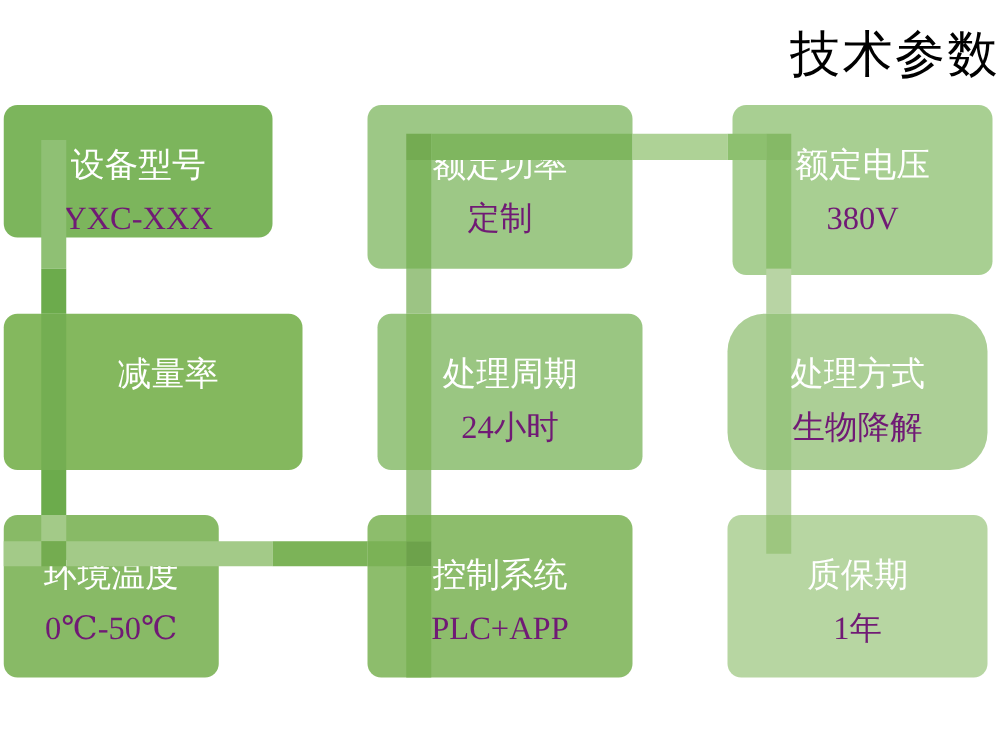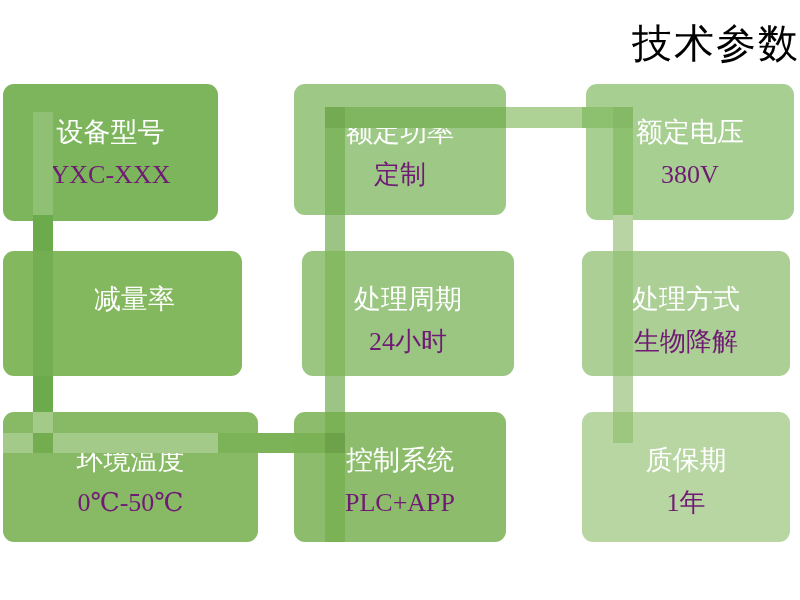--- a/index.html
+++ b/index.html
@@ -30,21 +30,21 @@
   .connector-layer{position:absolute;left:0;top:0;width:800px;height:600px;z-index:2;pointer-events:none;}
   .seg{position:absolute;}
 </style>
 </head>
 <body>
 
 <div class="slide">
 
   <div class="slide-title">技术参数</div>
 
-  <div class="card" style="left: 3px; top: 84px; width: 215px; height: 137px; background: rgb(124, 181, 92);">
+  <div class="card" style="left: 3px; top: 84px; width: 215px; height: 106px; background: rgb(124, 181, 92);">
     <div class="card-text">
       <span class="card-label">设备型号</span>
       <span class="card-value">YXC-XXX</span>
     </div>
   </div>
   <div class="card" style="left: 294px; top: 84px; width: 212px; height: 131px; background: rgb(157, 200, 134);">
     <div class="card-text">
       <span class="card-label">额定功率</span>
       <span class="card-value">定制</span>
     </div>
@@ -59,27 +59,27 @@
     <div class="card-text">
       <span class="card-label">减量率</span>
     </div>
   </div>
   <div class="card" style="left: 302px; top: 251px; width: 212px; height: 125px; background: rgb(154, 198, 130);">
     <div class="card-text">
       <span class="card-label">处理周期</span>
       <span class="card-value">24小时</span>
     </div>
   </div>
-  <div class="card" style="left: 582px; top: 251px; width: 208px; height: 125px; background: rgb(172, 207, 150);">
+  <div class="card" style="left: 582px; top: 251px; width: 208px; height: 125px; background: rgb(172, 207, 150); border-radius: 30px;">
     <div class="card-text">
       <span class="card-label">处理方式</span>
       <span class="card-value">生物降解</span>
     </div>
   </div>
-  <div class="card" style="left: 3px; top: 412px; width: 255px; height: 130px; background: rgb(136, 186, 102);">
+  <div class="card" style="left: 3px; top: 412px; width: 172px; height: 130px; background: rgb(136, 186, 102);">
     <div class="card-text">
       <span class="card-label">环境温度</span>
       <span class="card-value">0℃-50℃</span>
     </div>
   </div>
   <div class="card" style="left: 294px; top: 412px; width: 212px; height: 130px; background: rgb(141, 189, 108);">
     <div class="card-text">
       <span class="card-label">控制系统</span>
       <span class="card-value">PLC+APP</span>
     </div>

